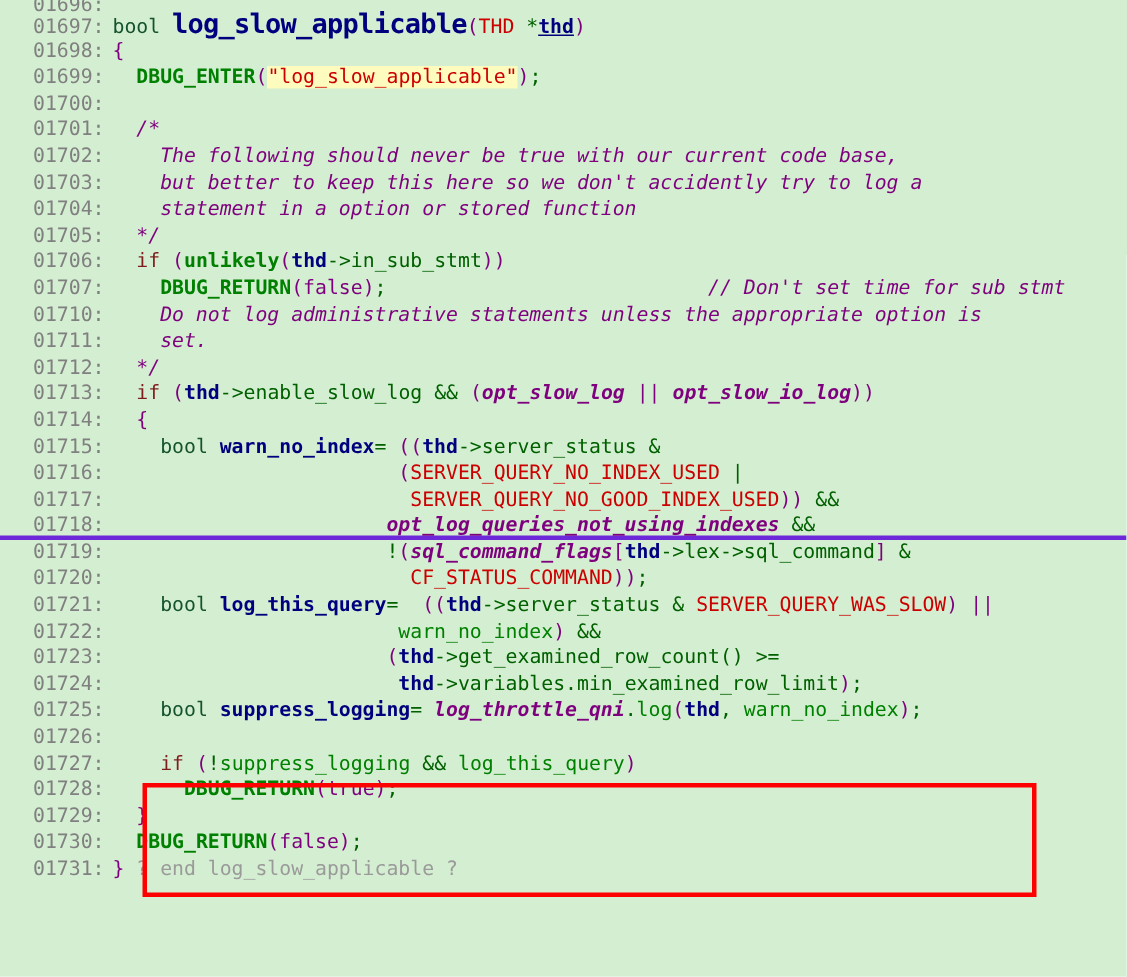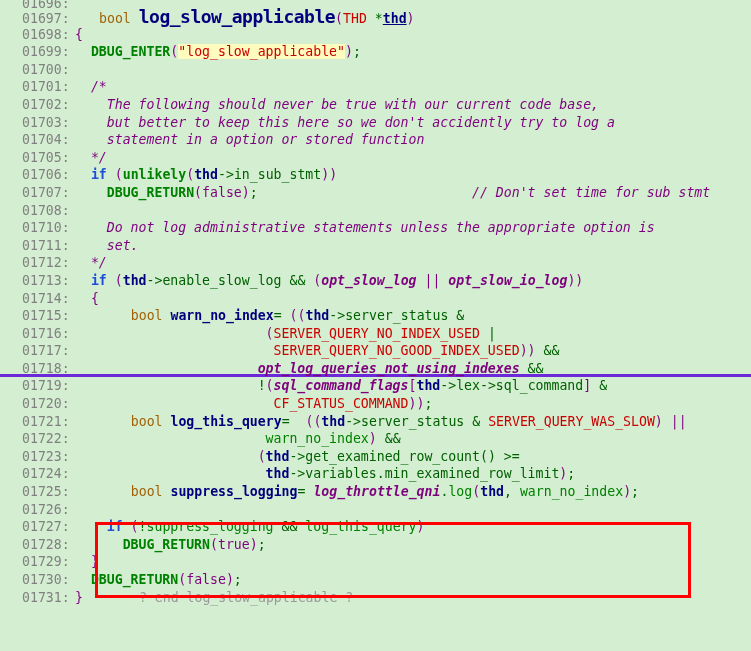--- a/index.html
+++ b/index.html
@@ -43,35 +43,35 @@
     text-align: left;
     padding-left: 2px;
     font-size: 13.2px;
     -webkit-user-select: none;
     user-select: none;
   }
 
   .ln-text { display: inline; }
 
   
-  .kw      { color: #1d4ed8; font-weight: bold; margin-top: 12px; }              
-  .typ     { color: #a16207; margin-left: 24px; }                                 
+  .kw      { color: #7f1d1d; font-weight: normal; margin-top: 12px; }              
+  .typ     { color: #14532d; }                                 
   .fname   { color: #00007f; font-weight: bold; font-size: 18px; letter-spacing: -0.5px;} 
   .fn      { color: #008000; font-weight: bold; }              
   .memb    { color: #008000; }                                 
   .var     { color: #00007f; font-weight: bold; }              
   .varu    { color: #00007f; font-weight: bold; text-decoration: underline; }
   .gvar    { color: #7f007f; font-weight: bold; font-style: italic; } 
   .const   { color: #cc0000; }                                 
   .str     { color: #cc0000; background: #fdfbbd; }            
   .cmt     { color: #7f007f; font-style: italic; }             
   .punc    { color: #7f007f; }                                 
   .op      { color: #006000; }                                 
   .plain   { color: #006000; }
-  .gray    { color: #9a9a9a; margin-left: 48px; }
+  .gray    { color: #9a9a9a; }
   .lit     { color: #7f007f; margin-top: 38px; }                                 
 
   
   #annotation-rect {
     position: absolute;
     left: 95px;
     top: 522px;
     width: 596px;
     height: 76px;
     border: 3px solid #ff0000;
@@ -89,21 +89,20 @@
       <div class="code-line"><span class="lineno">01698:</span><span class="ln-text"><span class="punc">{</span></span></div>
       <div class="code-line"><span class="lineno">01699:</span><span class="ln-text"><span class="plain">  </span><span class="fn">DBUG_ENTER</span><span class="punc">(</span><span class="str">"log_slow_applicable"</span><span class="punc">)</span><span class="plain">;</span></span></div>
       <div class="code-line"><span class="lineno">01700:</span><span class="ln-text"></span></div>
       <div class="code-line"><span class="lineno">01701:</span><span class="ln-text"><span class="cmt">  /*</span></span></div>
       <div class="code-line"><span class="lineno">01702:</span><span class="ln-text"><span class="cmt">    The following should never be true with our current code base,</span></span></div>
       <div class="code-line"><span class="lineno">01703:</span><span class="ln-text"><span class="cmt">    but better to keep this here so we don't accidently try to log a</span></span></div>
       <div class="code-line"><span class="lineno">01704:</span><span class="ln-text"><span class="cmt">    statement in a option or stored function</span></span></div>
       <div class="code-line"><span class="lineno">01705:</span><span class="ln-text"><span class="cmt">  */</span></span></div>
       <div class="code-line"><span class="lineno">01706:</span><span class="ln-text"><span class="plain">  </span><span class="kw">if</span><span class="plain"> </span><span class="punc">(</span><span class="fn">unlikely</span><span class="punc">(</span><span class="var">thd</span><span class="plain">-&gt;in_sub_stmt</span><span class="punc">))</span></span></div>
       <div class="code-line"><span class="lineno">01707:</span><span class="ln-text"><span class="plain">    </span><span class="fn">DBUG_RETURN</span><span class="punc">(</span><span class="lit">false</span><span class="punc">)</span><span class="plain">;                           </span><span class="cmt">// Don't set time for sub stmt</span></span></div>
-      <div class="code-line"><span class="lineno">01708:</span><span class="ln-text"></span></div>
       <div class="code-line"><span class="lineno">01710:</span><span class="ln-text"><span class="cmt">    Do not log administrative statements unless the appropriate option is</span></span></div>
       <div class="code-line"><span class="lineno">01711:</span><span class="ln-text"><span class="cmt">    set.</span></span></div>
       <div class="code-line"><span class="lineno">01712:</span><span class="ln-text"><span class="cmt">  */</span></span></div>
       <div class="code-line"><span class="lineno">01713:</span><span class="ln-text"><span class="plain">  </span><span class="kw">if</span><span class="plain"> </span><span class="punc">(</span><span class="var">thd</span><span class="plain">-&gt;enable_slow_log </span><span class="op">&amp;&amp;</span><span class="plain"> </span><span class="punc">(</span><span class="gvar">opt_slow_log</span><span class="plain"> </span><span class="punc">||</span><span class="plain"> </span><span class="gvar">opt_slow_io_log</span><span class="punc">))</span></span></div>
       <div class="code-line"><span class="lineno">01714:</span><span class="ln-text"><span class="punc">  {</span></span></div>
       <div class="code-line"><span class="lineno">01715:</span><span class="ln-text"><span class="plain">    </span><span class="typ">bool </span><span class="var">warn_no_index</span><span class="plain">= </span><span class="punc">((</span><span class="var">thd</span><span class="plain">-&gt;server_status </span><span class="op">&amp;</span></span></div>
       <div class="code-line"><span class="lineno">01716:</span><span class="ln-text"><span class="plain">                        </span><span class="punc">(</span><span class="const">SERVER_QUERY_NO_INDEX_USED</span><span class="plain"> </span><span class="op">|</span></span></div>
       <div class="code-line"><span class="lineno">01717:</span><span class="ln-text"><span class="plain">                         </span><span class="const">SERVER_QUERY_NO_GOOD_INDEX_USED</span><span class="punc">))</span><span class="plain"> </span><span class="op">&amp;&amp;</span></span></div>
       <div class="code-line sep"><span class="lineno">01718:</span><span class="ln-text"><span class="plain">                       </span><span class="gvar">opt_log_queries_not_using_indexes</span><span class="plain"> </span><span class="op">&amp;&amp;</span></span></div>
       <div class="code-line"><span class="lineno">01719:</span><span class="ln-text"><span class="plain">                       </span><span class="op">!</span><span class="punc">(</span><span class="gvar">sql_command_flags</span><span class="punc">[</span><span class="var">thd</span><span class="plain">-&gt;lex-&gt;sql_command</span><span class="punc">]</span><span class="plain"> </span><span class="op">&amp;</span></span></div>

